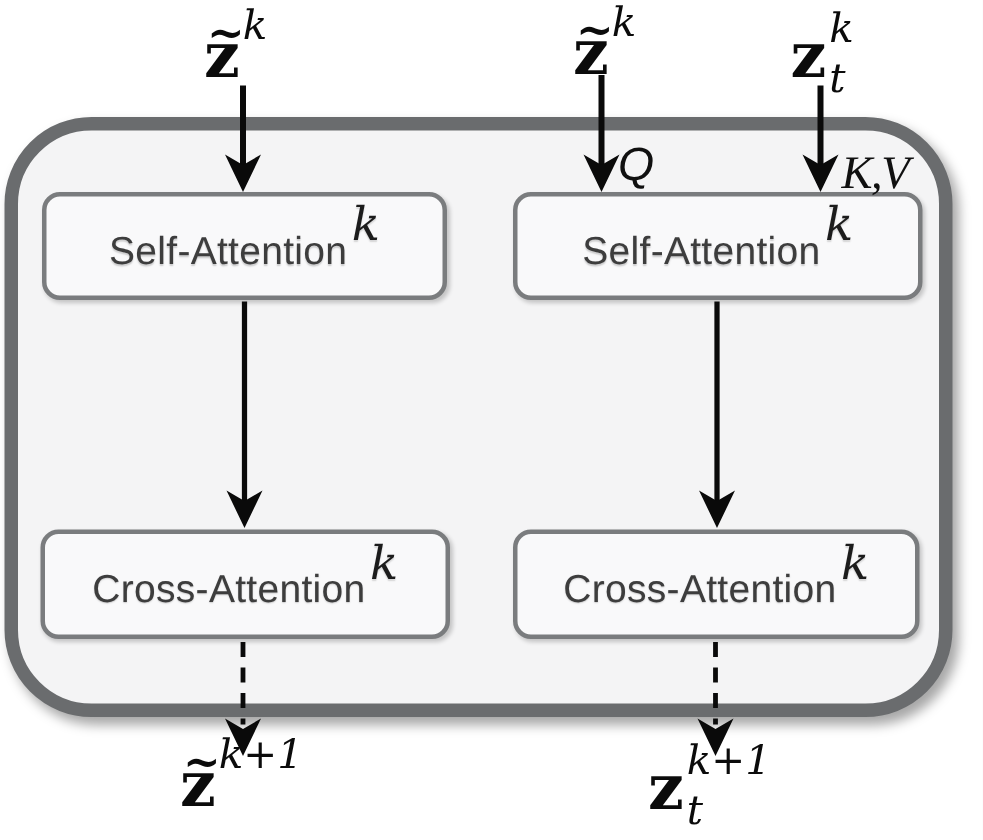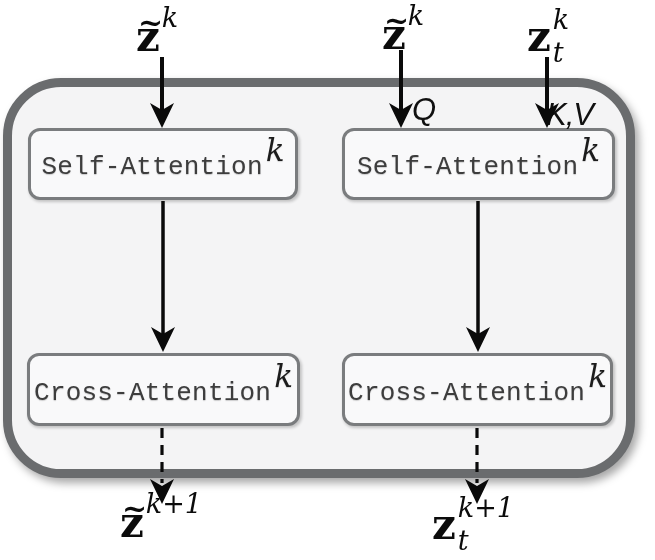--- a/index.html
+++ b/index.html
@@ -19,39 +19,39 @@
   
   .block {
     position:absolute; box-sizing:border-box;
     border:3px solid #7a7c7e; border-radius:12px; background:#f9f9fa;
     display:flex; align-items:center; justify-content:center;
     box-shadow:1.5px 2px 3px rgba(0,0,0,0.2);
   }
   .block-label {
     font-size:26px; color:#3d3d3d; position:relative; top:3px;
     text-shadow:0 1px 1px rgba(70,70,70,0.25);
-    letter-spacing:0.2px; white-space:nowrap;font-family:Liberation Mono, monospace;
+    letter-spacing:0.2px; white-space:nowrap;
   }
   .block-sup {
     font-family:"DejaVu Serif", serif; font-style:italic;
     font-size:31px; color:#1c1c1c; position:relative; top:-14px; margin-left:3px;
     text-shadow:0 1px 1px rgba(70,70,70,0.2);
   }
   #block-self-left  { left:28px;  top:128px; width:270px; height:72px; }
   #block-self-right { left:342px; top:128px; width:273px; height:72px; }
   #block-cross-left { left:27px;  top:353px; width:273px; height:73px; }
   #block-cross-right{ left:342px; top:353px; width:271px; height:73px; }
 
   
   .edge-label {
     position:absolute; font-style:italic; font-size:31px; color:#101010;
     line-height:1; white-space:nowrap;
   }
   #q-label  { left:412px; top:94px; }
-  #kv-label { left:546px; top:99px; letter-spacing:-1px; }
+  #kv-label { left:561px; top:99px; letter-spacing:-1px;font-family:Liberation Serif, serif; }
 
   
   .mlabel {
     position:absolute; font-family:"DejaVu Serif", serif; color:#0b0b0b;
     line-height:1; display:flex; align-items:flex-start; white-space:nowrap;
   }
   .zt { position:relative; display:inline-block; }
   .base { font-weight:bold; font-size:42px; line-height:1; }
   .tilde {
     position:absolute; left:2px; top:-8px; width:100%; text-align:center;

